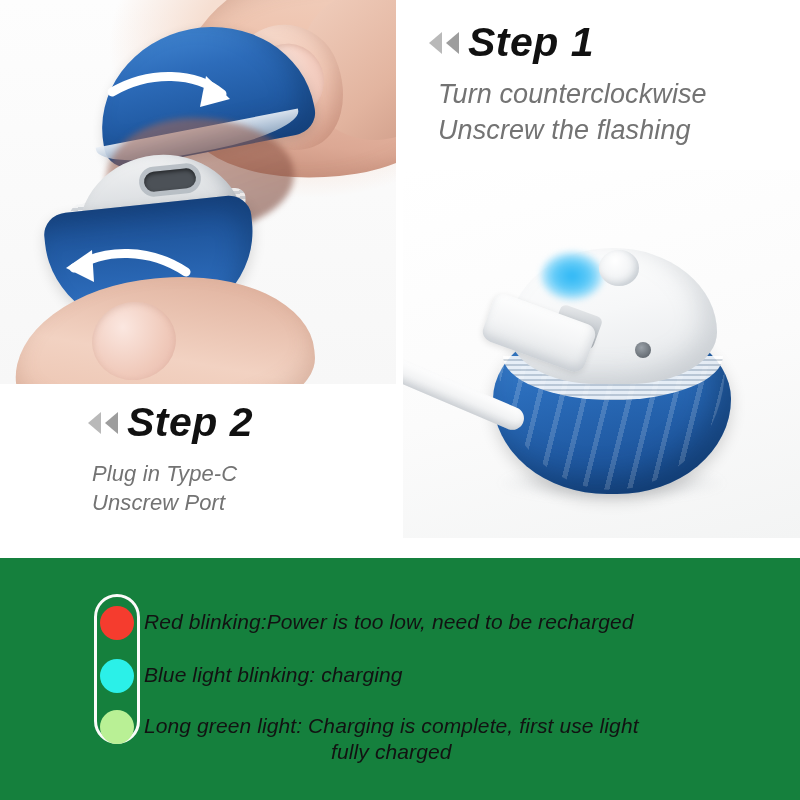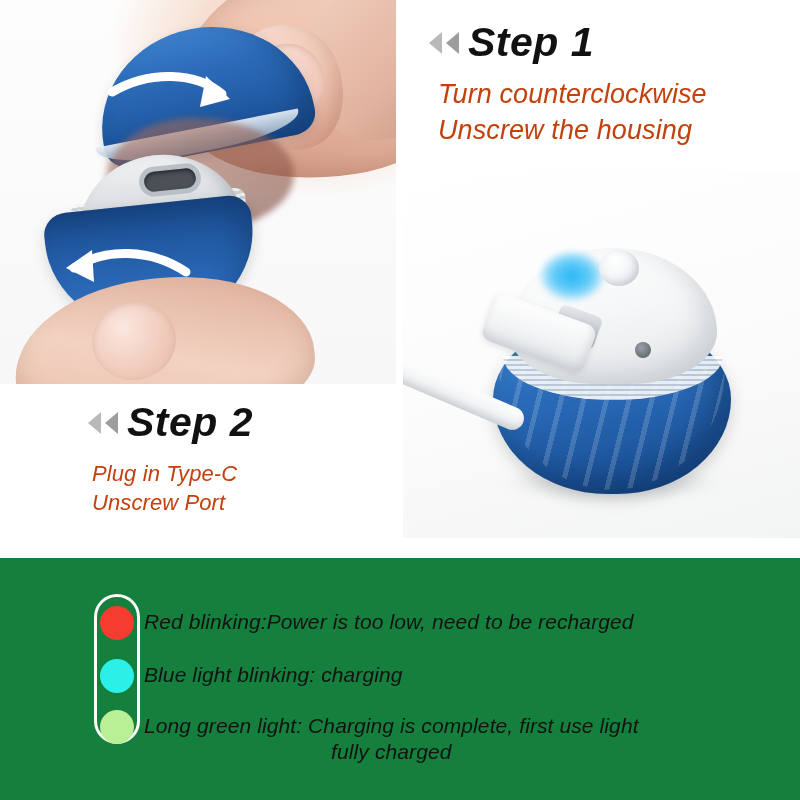--- a/index.html
+++ b/index.html
@@ -35,21 +35,21 @@
     margin-right:4px;flex:none;
   }
   .tri.dark{border-right-color:#9d9d9d;margin-right:9px;}
   .step-title{
     font-size:41px;font-style:italic;font-weight:700;
     color:#111111;letter-spacing:.5px;line-height:1;
     white-space:nowrap;
   }
   .step-desc{
     font-size:27px;font-style:italic;font-weight:400;
-    color:#c2410c;line-height:1.33;letter-spacing:.1px;
+    color:#737373;line-height:1.33;letter-spacing:.1px;
     white-space:nowrap;
   }
   #step1-block .step-desc{padding:14px 0 0 42px;}
   #step2-block .step-desc{padding:16px 0 0 92px;font-size:22px;}
 
   
   .ph1-bg{position:absolute;inset:0;
     background:
       radial-gradient(ellipse 70% 55% at 78% 12%, #f6dfd2 0%, #f6dfd2 40%, rgba(246,223,210,0) 72%),
       linear-gradient(180deg,#fdfdfd 0%,#f7f7f7 100%);
@@ -277,21 +277,21 @@
   </div>
 
   <div class="quad" id="step1-block">
     <div class="step-head">
       <span class="tri"></span>
       <span class="tri dark"></span>
       <span class="step-title">Step 1</span>
     </div>
     <div class="step-desc">
       <div>Turn counterclockwise</div>
-      <div>Unscrew the housing</div>
+      <div>Unscrew the flashing</div>
     </div>
   </div>
 
   <div class="quad" id="photo-charging">
     <div class="ph2-bg"></div>
     <div class="ground-shadow"></div>
     <div class="ball-blue"></div>
     <div class="ball-ribs"></div>
     <div class="dome-seam"></div>
     <div class="dome-white"></div>

